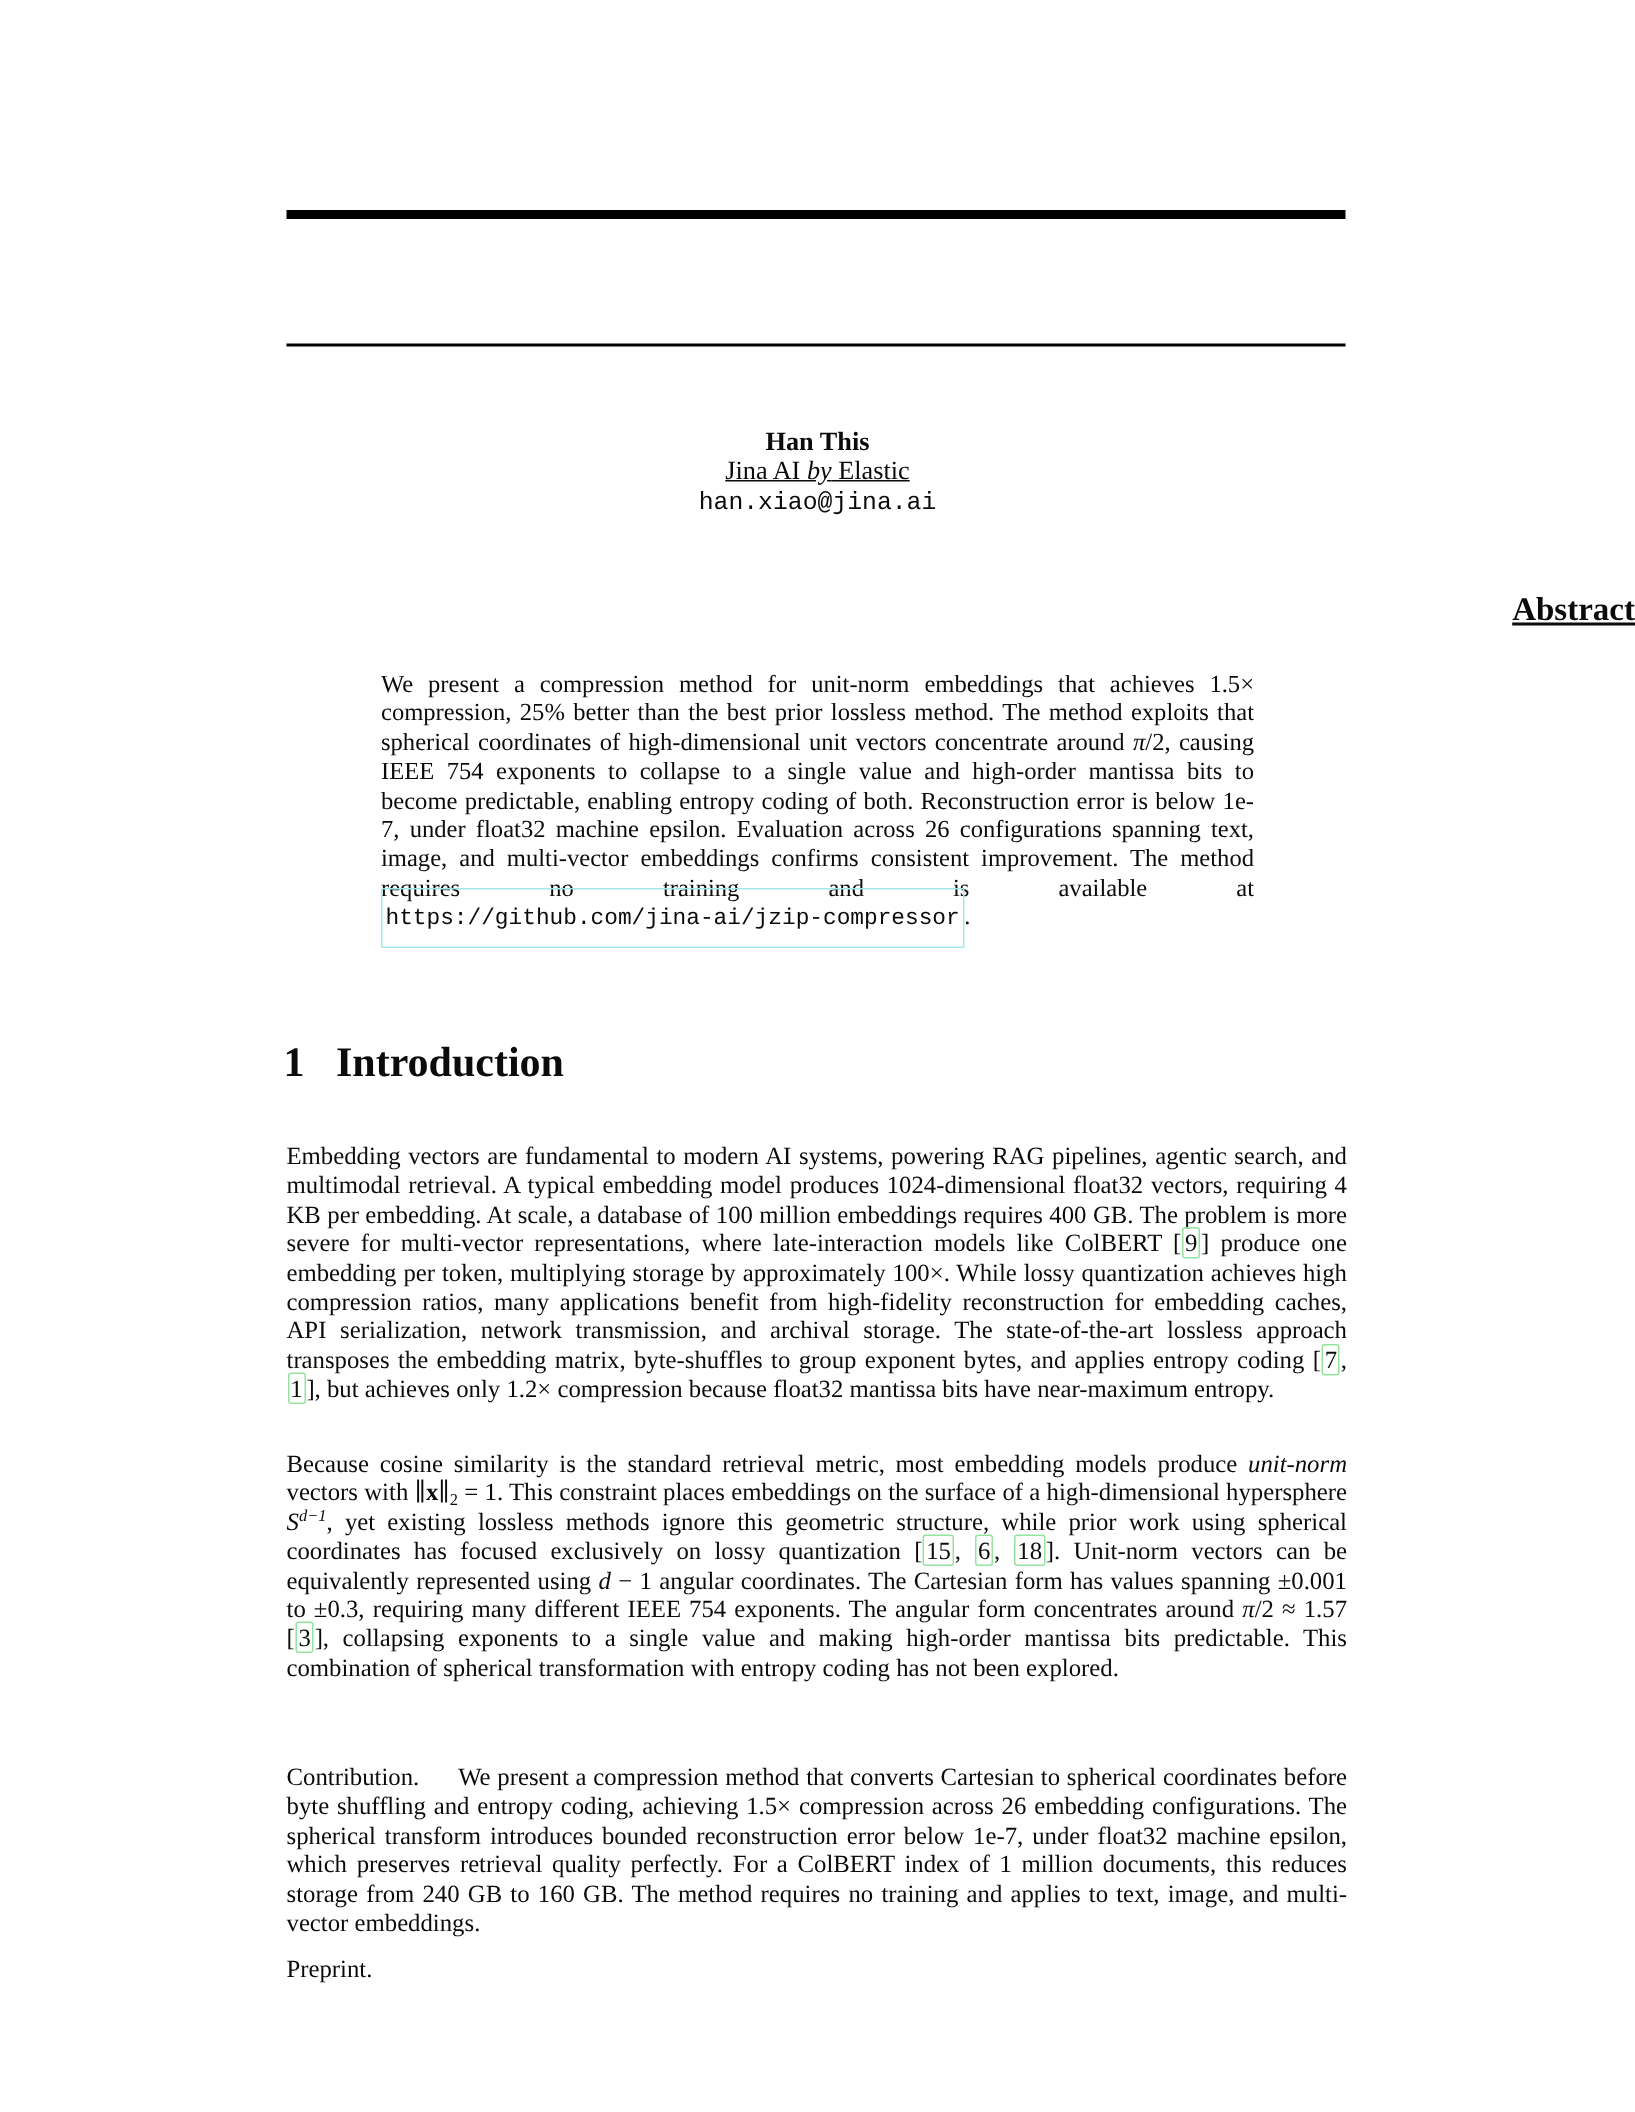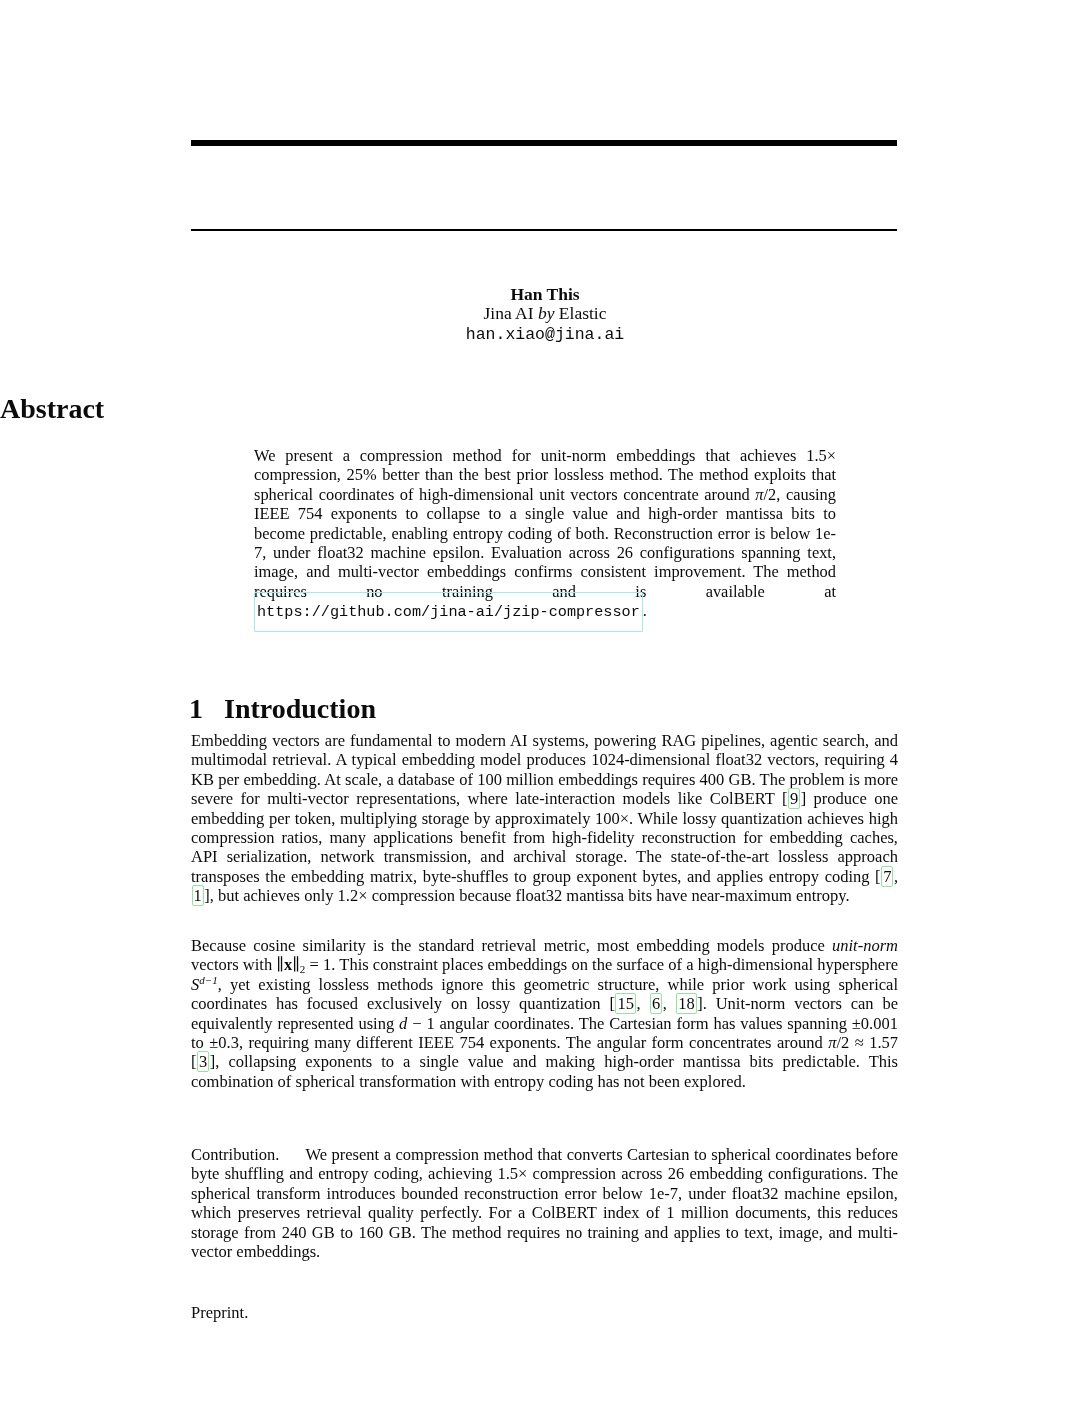--- a/index.html
+++ b/index.html
@@ -30,44 +30,45 @@
     position: absolute; left: 0; right: 0; top: 169px;
     text-align: center;
     font-size: 31px; font-weight: bold; line-height: 34px;
     letter-spacing: 0px;
   }
   .authors {
     position: absolute; left: 0; right: 0; top: 285px;
     text-align: center;
   }
   .author-name { font-size: 17.5px; font-weight: bold; line-height: 19px; }
-  .affiliation { font-size: 17.5px; line-height: 19.5px; }
+  .affiliation { font-size: 17.5px; line-height: 19.5px; text-decoration: underline; }
   .affiliation em { font-style: italic; }
   .email {
     font-family: "Liberation Mono", "DejaVu Sans Mono", monospace;
     font-size: 16.5px; line-height: 21px;
   }
   .abstract-heading {
     position: absolute; left: 0; right: 0; top: 393px;
-    text-align: left; font-size: 28px; font-weight: bold;
+    text-align: right; font-size: 22px; font-weight: bold; text-decoration: underline;
   }
   .abstract-body {
     position: absolute; left: 254px; top: 446px; width: 582px;
     font-size: 16.4px; line-height: 19.4px;
     text-align: justify;
   }
   .section-heading {
     position: absolute; left: 189px; top: 693px;
     font-size: 28px; font-weight: bold;
   }
   .sec-num { margin-right: 21px; }
   .body-par {
     position: absolute; left: 191px; width: 707px;
     font-size: 16.5px; line-height: 19.4px;
     text-align: justify;
+    margin-top: 30px;
   }
   .p1 { top: 731px; }
   .p2 { top: 936px; }
   .contribution { top: 1145px; }
   .contrib-label { font-weight: normal; }
   .contrib-gap { display: inline-block; width: 26px; }
   .preprint {
     position: absolute; left: 191px; top: 1303px;
     font-size: 16.5px;
     text-align: center;

